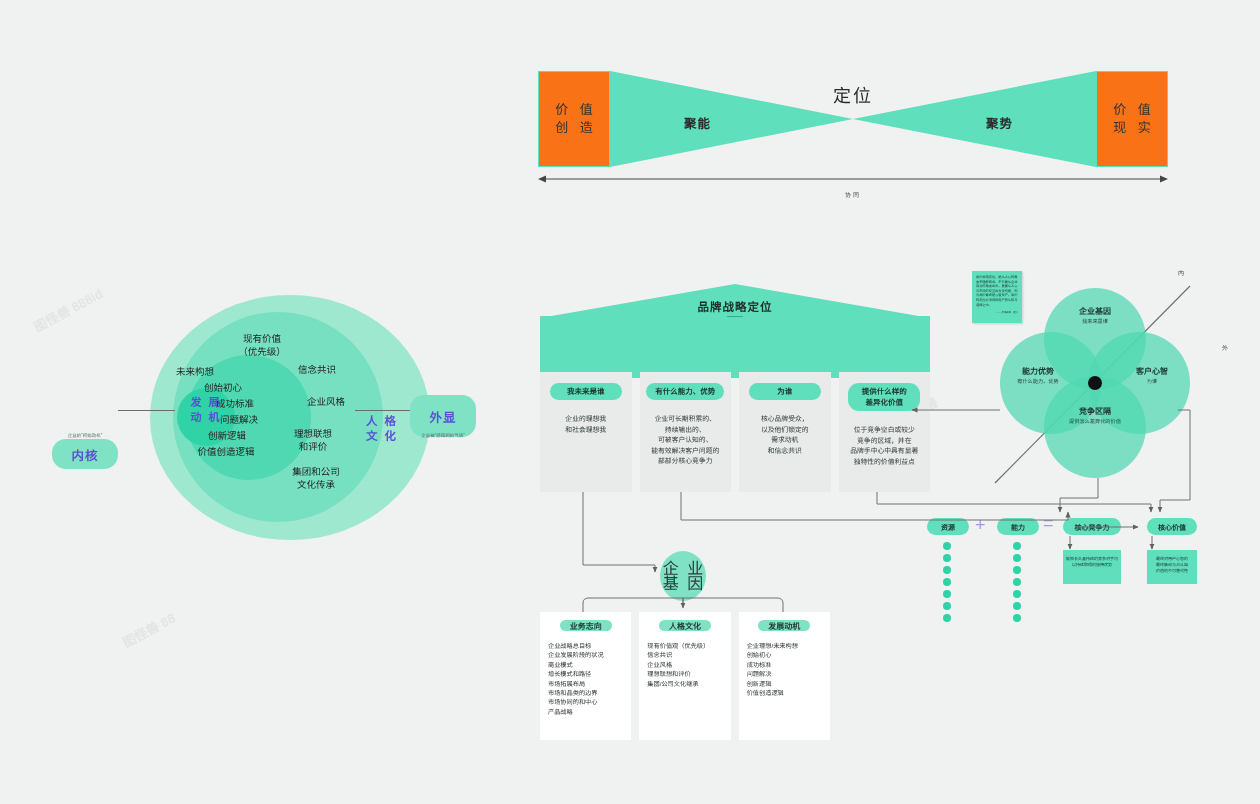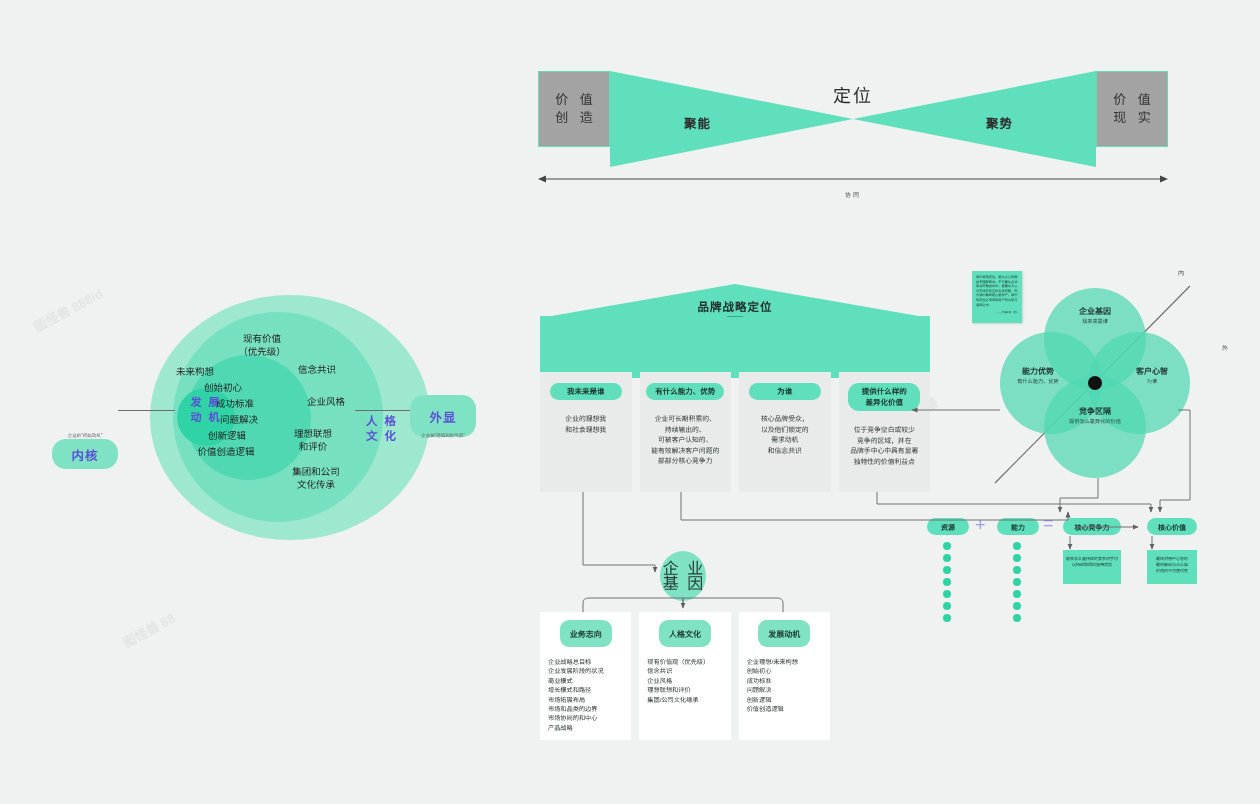--- a/index.html
+++ b/index.html
@@ -11,22 +11,22 @@
     color:#333;
     position:relative;
     overflow:hidden;
   }
   .canvas{position:absolute;left:0;top:0;width:1260px;height:804px;}
   .abs{position:absolute;}
 
   
   #hourglass{left:538px;top:71px;width:630px;height:96px;}
   #hourglass .endbox{
-    position:absolute;top:0;width:72px;height:76px;
-    background:#a3a3a3;border:1.5px solid #5fdfb8;
+    position:absolute;top:0;width:72px;height:96px;
+    background:#f97316;border:1.5px solid #5fdfb8;
     box-sizing:border-box;
     display:flex;align-items:center;justify-content:center;
   }
   #hourglass .endbox.left{left:0;}
   #hourglass .endbox.right{right:0;}
   #hourglass .endbox .t{
     font-size:13px;color:#333;line-height:18px;text-align:center;letter-spacing:4px;
     text-indent:4px;
   }
   #hourglass .wedgewrap{position:absolute;left:72px;top:0;width:486px;height:96px;}
@@ -122,21 +122,21 @@
     position:absolute;left:660px;top:551px;width:46px;height:50px;border-radius:50%;
     background:#7fe2c4;display:flex;align-items:center;justify-content:center;
   }
   #gene-node .t{font-size:16px;color:#273c37;line-height:15px;text-align:center;letter-spacing:2px;text-indent:2px;}
   #cols{position:absolute;left:540px;top:612px;width:290px;height:128px;display:flex;gap:8px;}
   .col{
     flex:1;background:#ffffff;display:flex;flex-direction:column;align-items:center;
     padding-top:8px;box-sizing:border-box;
   }
   .col .tag{
-    background:#7fe2c4;border-radius:9px;padding:8px 10px;font-size:8px;font-weight:bold;
+    background:#7fe2c4;border-radius:9px;padding:0 10px;font-size:8px;font-weight:bold;
     color:#1d3b33;
   }
   .col ul{list-style:none;margin:10px 0 0 0;padding:0 0 0 8px;align-self:stretch;}
   .col li{font-size:6.2px;color:#2e3533;line-height:9.4px;white-space:nowrap;}
 
   
   #flower{left:1000px;top:288px;width:190px;height:190px;}
   .petal{position:absolute;width:102px;height:102px;border-radius:50%;background:rgba(79,216,177,0.72);}
   #p-top{left:44px;top:0;}
   #p-bottom{left:44px;top:88px;}

